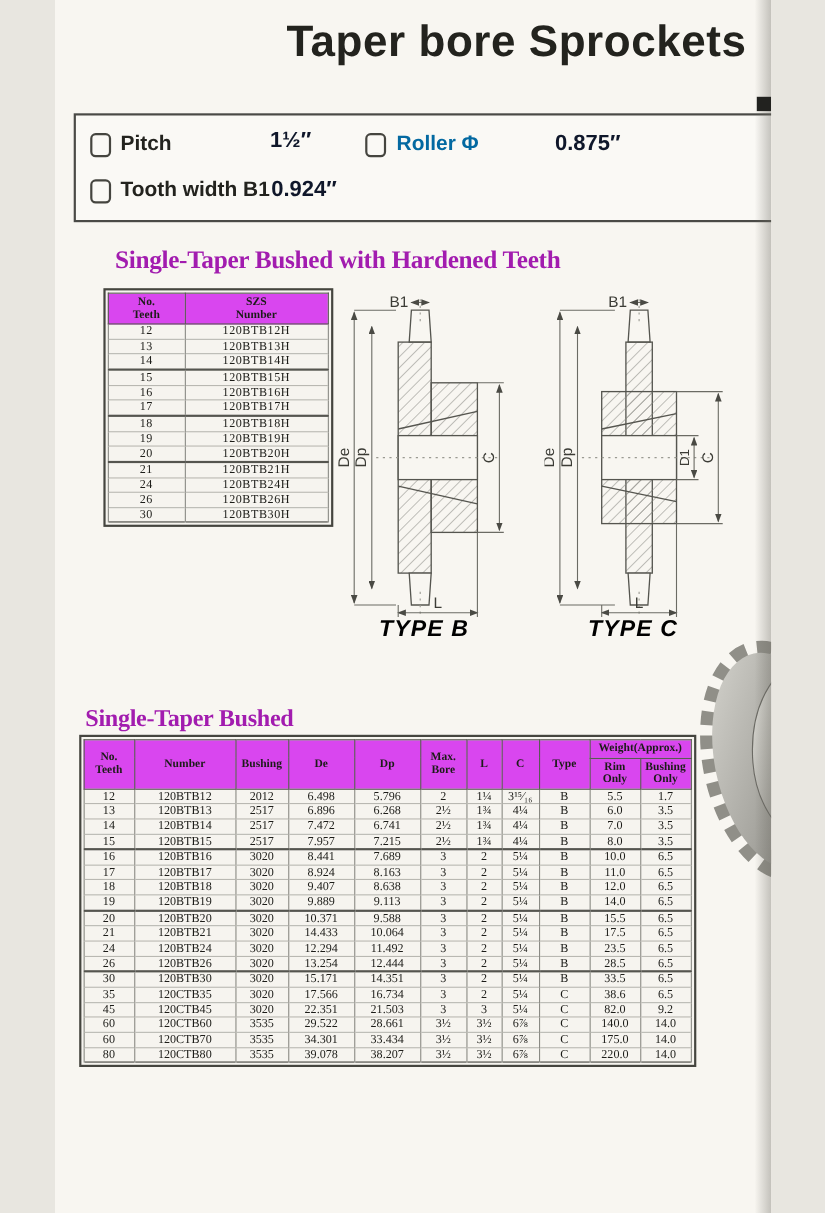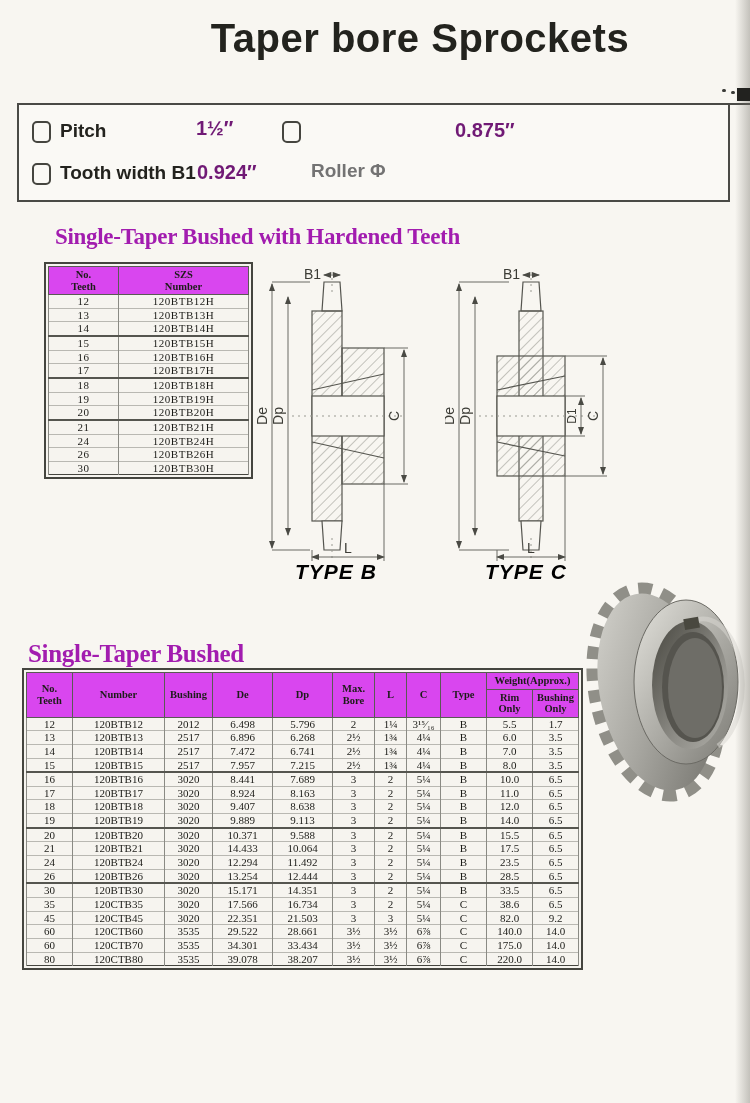--- a/index.html
+++ b/index.html
@@ -1,35 +1,35 @@
 <!DOCTYPE html>
 <html><head>
 <meta charset="utf-8">
 <style>
   html,body { margin:0; padding:0; background:#e8e6e0; }
   .page {
-    position:relative; width:750px; height:1103px; margin:0 auto;
+    position:relative; width:651px; height:1103px; margin:0 auto;
     background:#f8f6f1; overflow:hidden; color:#21211d;
     font-family:"Liberation Sans", sans-serif;
   }
   .edge-shade { position:absolute; top:0; right:0; width:15px; height:100%;
     background:linear-gradient(to right, rgba(0,0,0,0), rgba(110,108,100,.38)); z-index:30; }
   .corner-tab { position:absolute; right:0; top:88px; width:13px; height:13px; background:#22221f; z-index:31; }
   .edge-dot { position:absolute; width:4px; height:3px; background:#3a3a36; border-radius:2px; z-index:31; }
 
   .title { position:absolute; left:90px; top:16px; width:660px; text-align:center;
     font-size:40px; font-weight:bold; letter-spacing:.5px; color:#23231e; }
 
   .spec-box { position:absolute; left:17px; top:103px; width:709px; height:95px;
     border:2px solid #4a4a46; background:#faf9f5; }
   .spec-box-ext { position:absolute; left:726px; top:103px; width:24px; height:2px; background:#4a4a46; }
   .checkbox { position:absolute; width:15px; height:18px; border:2px solid #45453f; border-radius:5px; background:transparent; }
   .spec-label { position:absolute; font-size:19px; font-weight:bold; color:#23231e; }
-  .spec-label.lite { font-weight:600; color:#737373;margin-top:40px; }
-  .spec-value { position:absolute; font-size:20px; font-weight:bold; color:#701a75; }
+  .spec-label.lite { font-weight:600; color:#0369a1; }
+  .spec-value { position:absolute; font-size:20px; font-weight:bold; color:#0f172a; }
 
   .sec-heading { position:absolute; font-family:"Liberation Serif", serif; font-weight:bold;
     font-size:23px; letter-spacing:-0.3px; color:#a21caf; white-space:nowrap; }
 
   
   .tbl-wrap { position:absolute; border:2px solid #45453f; padding:2px; background:#f6f4ef; }
   table.cat { border-collapse:collapse; border:1px solid #45453f; table-layout:fixed;
     font-family:"Liberation Serif", serif; color:#1c1c18; }
   table.cat th { background:#d946ef; font-weight:bold; white-space:pre-line;
     border:1px solid #5a5a54; line-height:1.1; padding:2px 1px; }
@@ -235,21 +235,21 @@
       <text x="58" y="13">B1</text>
       <text x="9" y="150" transform="rotate(-90 9 150)" text-anchor="middle">De</text>
       <text x="25" y="150" transform="rotate(-90 25 150)" text-anchor="middle">Dp</text>
       <text x="131" y="150" transform="rotate(-90 131 150)" text-anchor="middle" font-size="12">D1</text>
       <text x="153" y="150" transform="rotate(-90 153 150)" text-anchor="middle">C</text>
       <text x="86" y="287" text-anchor="middle">L</text>
     </g>
   </svg>
   <div class="type-label" style="left:485px; top:560px;">TYPE C</div>
 
-  <div class="sec-heading" style="left:28px; top:640px; font-size:25px;">Single-Taper Bushed</div>
+  <div class="sec-heading" style="left:28px; top:640px; font-size:22px;">Single-Taper Bushed</div>
 
   <div class="tbl-wrap" style="left:22px; top:668px;">
     <table class="cat big-cat" style="width:552px;">
       <colgroup>
         <col style="width:46px;">
           <col style="width:92px;">
           <col style="width:48px;">
         <col style="width:60px;">
           <col style="width:60px;">
           <col style="width:42px;">

